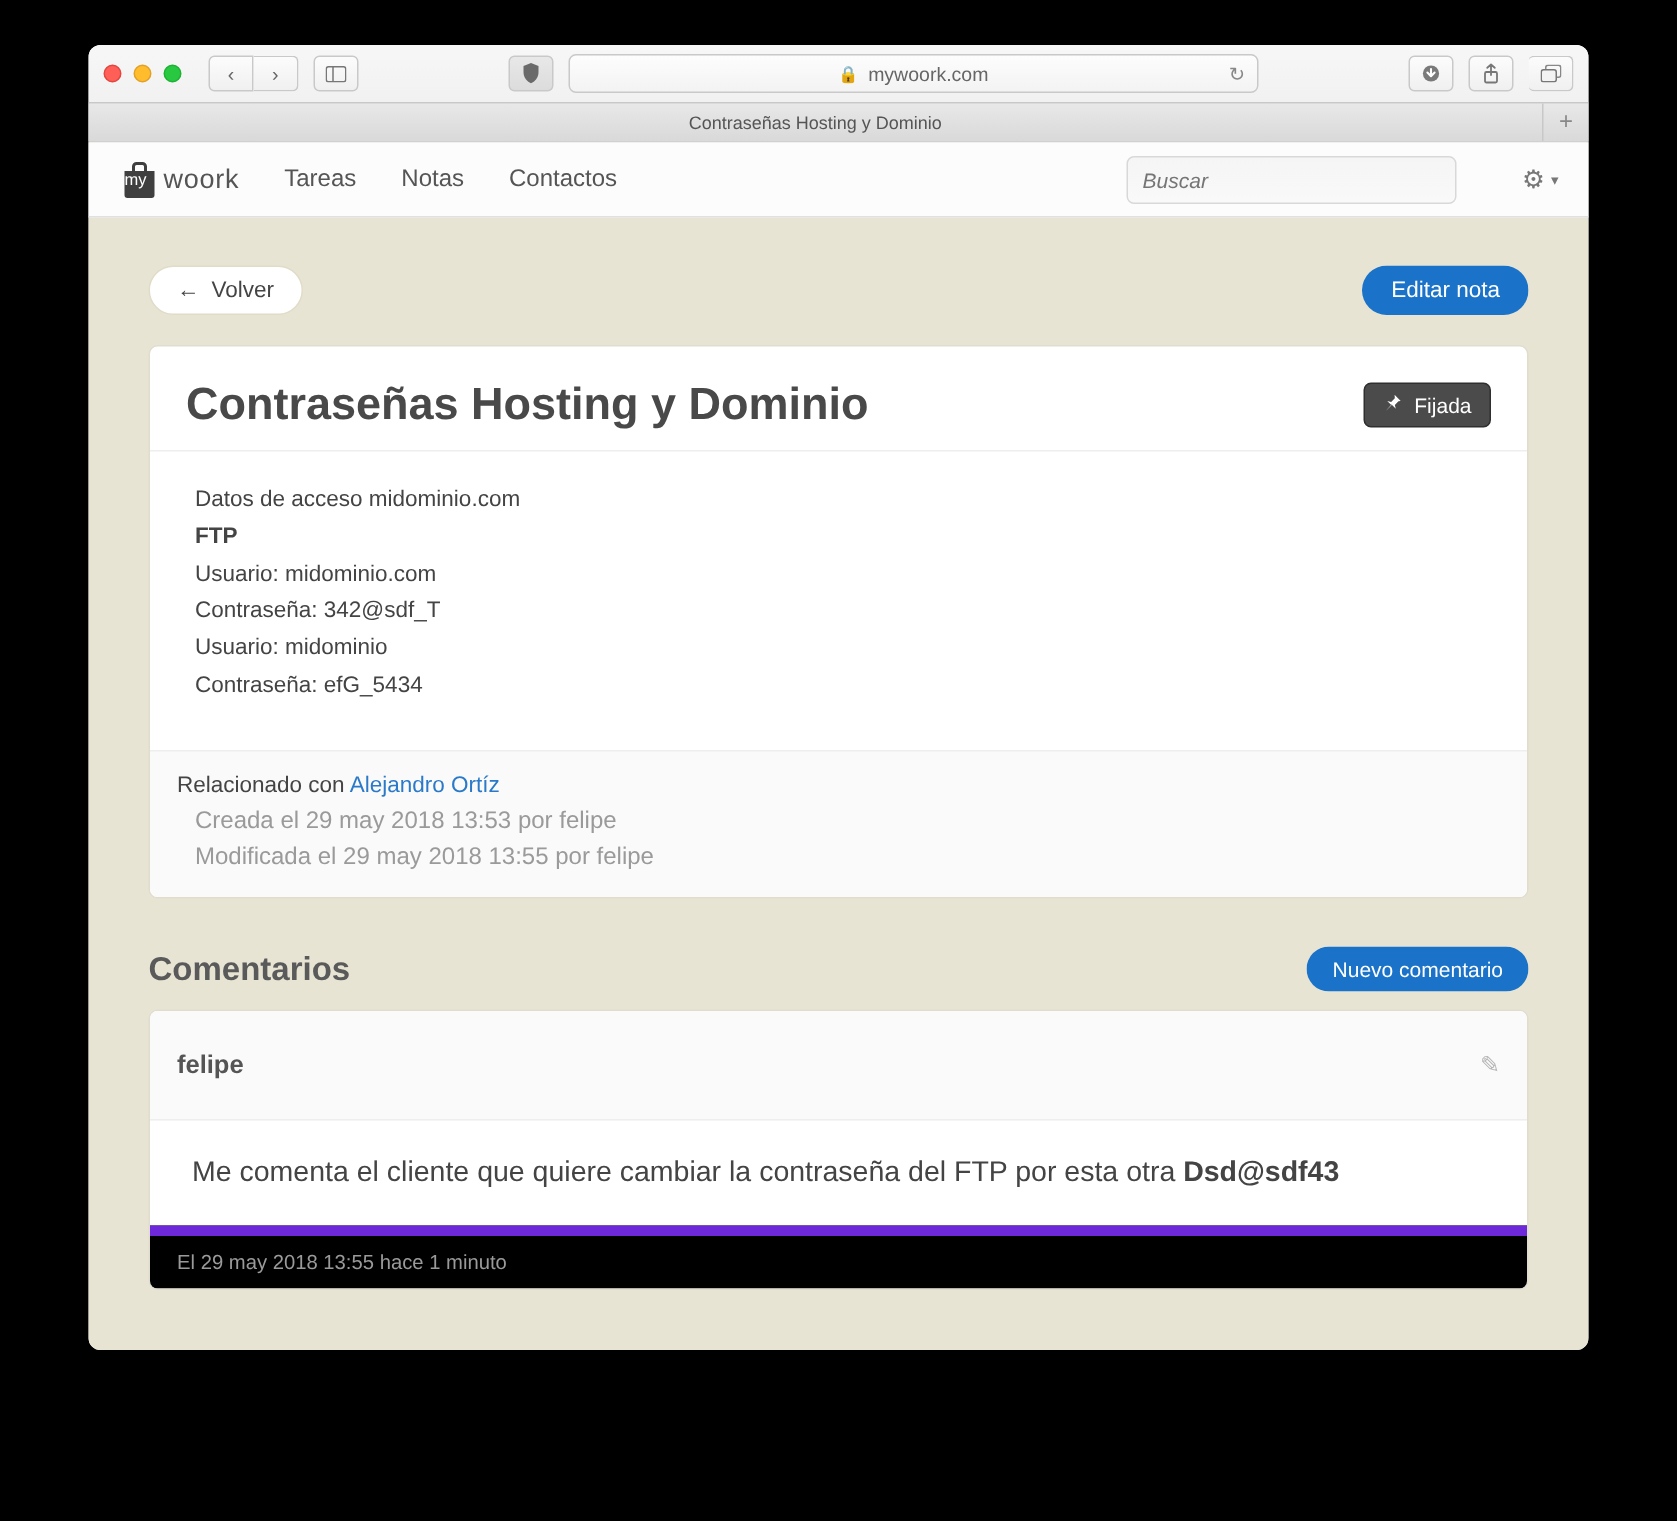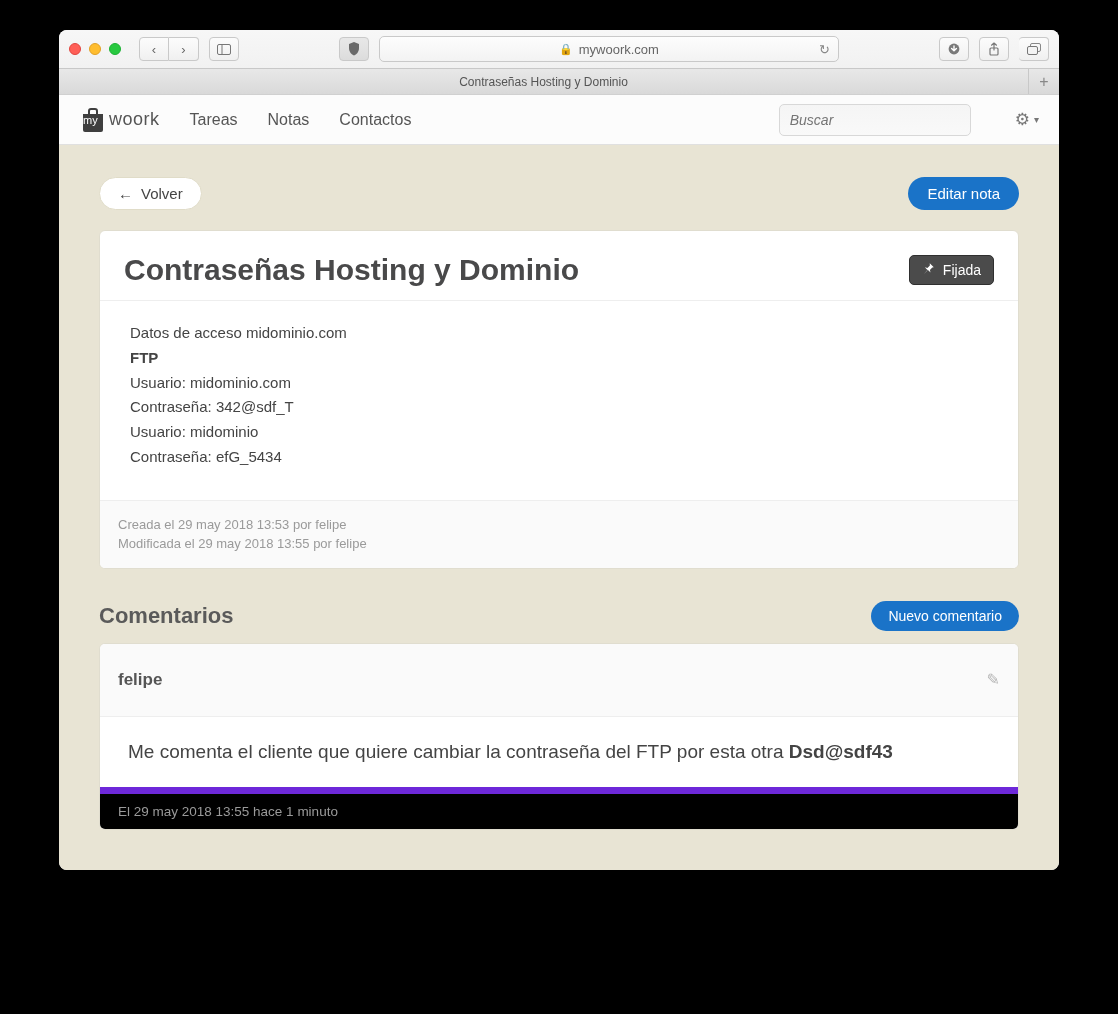--- a/index.html
+++ b/index.html
@@ -65,21 +65,21 @@
   }
   .logo{display:flex;align-items:center;gap:2px;font-size:18px;color:#444;letter-spacing:.5px;justify-content:flex-end;}
   .logo-mark{display:flex;align-items:center;justify-content:center;color:#fff;font-size:13px;font-weight:300;position:relative;}
   .logo-mark svg{display:block;}
   .logo-mark span{position:absolute;top:7px;left:4px;font-size:11px;letter-spacing:0;}
   .logo-txt{font-weight:400;color:#555;}
   .nav{color:#555;font-size:16px;}
   .nav a{color:#555;text-decoration:none;}
   .spacer{flex:1;}
   .search{
-    width:192px;height:32px;border:1px solid #d8d8d8;border-radius:5px;padding:0 10px;
+    width:220px;height:32px;border:1px solid #d8d8d8;border-radius:5px;padding:0 10px;
     background:linear-gradient(#f5f5f5,#f9f9f9);font-style:italic;color:#999;font-size:14px;
   }
   .gear{display:flex;align-items:center;gap:4px;color:#777;font-size:17px;margin-left:14px;}
   .gear .caret{font-size:10px;}
   .page{padding:32px 40px 10px;}
   .page-top{display:flex;align-items:center;justify-content:space-between;margin-bottom:20px;}
   .btn{border-radius:20px;padding:7px 18px;font-size:15px;font-weight:500;cursor:pointer;display:inline-flex;align-items:center;gap:8px;border:1px solid transparent;}
   .btn-light{background:#fff;color:#444;border:1px solid #e0dcc8;}
   .btn-primary{background:#1a73c8;color:#fff;}
   .card{background:#fff;border:1px solid #e0ddcf;border-radius:6px;overflow:hidden;margin-bottom:32px;}
@@ -87,21 +87,21 @@
   .card-title{font-size:30px;font-weight:700;color:#49494a;line-height:1.1;}
   .badge-pin{
     background:#4b4b4b;color:#fff;border-radius:5px;padding:6px 12px;display:flex;align-items:center;gap:8px;
     font-size:14px;font-weight:500;border:1px solid #2f2f2f;white-space:nowrap;
   }
   .card-body{padding:20px 30px 30px;font-size:15px;line-height:1.65;color:#444;}
   .card-body .bold{font-weight:700;}
   .card-foot{background:#fafafa;border-top:1px solid #eee;padding:14px 18px;font-size:14px;color:#6b6b6b;}
   .card-foot .rel{color:#444;font-size:15px;margin-bottom:4px;}
   .card-foot a{color:#2b7ac9;text-decoration:none;}
-  .meta{color:#9a9a9a;font-size:13px;line-height:1.5;}
+  .meta{color:#9a9a9a;font-size:16px;line-height:1.5;margin-left:12px;}
   .section-row{display:flex;align-items:center;justify-content:space-between;margin-bottom:12px;}
   .section-title{font-size:22px;font-weight:700;color:#5a5a5a;}
   .btn-primary.small{font-size:14px;padding:6px 16px;}
   .comment-card{background:#fff;border:1px solid #e0ddcf;border-radius:6px;overflow:hidden;}
   .comment-head{background:#fafafa;border-bottom:1px solid #eee;padding:26px 18px;display:flex;align-items:center;justify-content:space-between;}
   .comment-author{font-weight:700;font-size:17px;color:#555;}
   .edit-ic{color:#b5b5b5;font-size:16px;}
   .comment-body{padding:24px 28px;font-size:19px;color:#444;}
   .comment-body .bold{font-weight:700;}
   .comment-foot{background:#000000;border-top:7px solid #6d28d9;padding:10px 18px;font-size:13.5px;color:#9a9a9a;}
@@ -215,20 +215,23 @@
         </div>
         <div class="card-body">
           <div>Datos de acceso midominio.com</div>
           <div class="bold">FTP</div>
           <div>Usuario: midominio.com</div>
           <div>Contraseña: 342@sdf_T</div>
           <div>Usuario: midominio</div>
           <div>Contraseña: efG_5434</div>
         </div>
         <div class="card-foot">
+          <div class="rel">
+            <span>Relacionado con </span><a href="#">Alejandro Ortíz</a>
+          </div>
           <div class="meta">Creada el 29 may 2018 13:53 por felipe</div>
           <div class="meta">Modificada el 29 may 2018 13:55 por felipe</div>
         </div>
       </div>
 
       <div class="section-row">
         <h2 class="section-title">Comentarios</h2>
         <button class="btn btn-primary small">
           <span>Nuevo comentario</span>
         </button>

